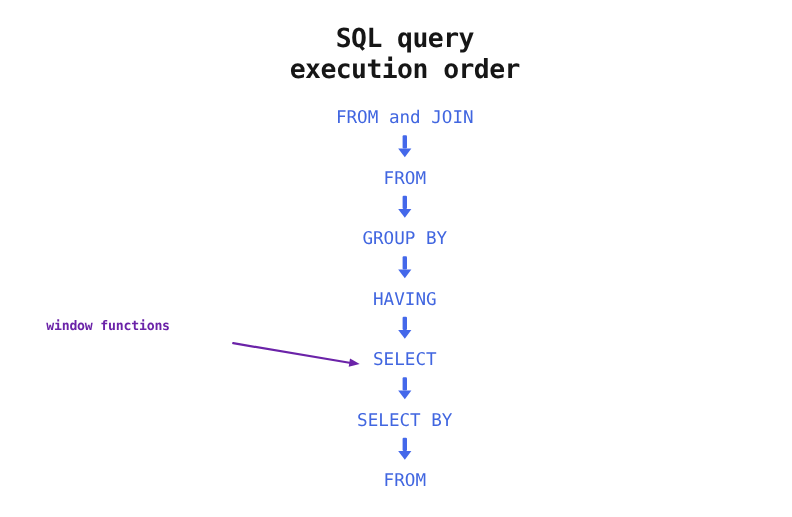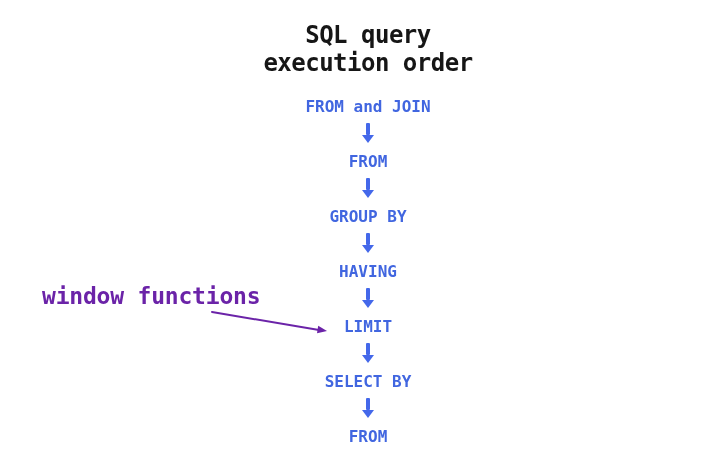--- a/index.html
+++ b/index.html
@@ -35,21 +35,21 @@
   }
   
   .step {
     position: absolute;
     left: 8px; width: 720px;
     text-align: center;
   }
   .step-label {
     display: inline-block;
     font-size: 16px;
-    font-weight: bold;
+    font-weight: normal;
     line-height: 16px;
     color: var(--step-blue);
   }
   
   .varrow {
     position: absolute;
     left: 8px; width: 720px;
     display: flex;
     justify-content: center;
     pointer-events: none;
@@ -63,21 +63,21 @@
   .varrow .head {
     width: 0; height: 0;
     border-left: 6px solid transparent;
     border-right: 6px solid transparent;
     border-top: 8px solid var(--arrow-blue);
   }
   
   .annotation {
     position: absolute;
     left: 42px; top: 286px;
-    font-size: 23px;
+    font-size: 12px;
     font-weight: bold;
     line-height: 21px;
     color: var(--purple);
     letter-spacing: -0.2px;
   }
   .annotation-arrow-svg {
     position: absolute;
     left: 205px; top: 304px;
     width: 135px; height: 34px;
     color: var(--purple);
@@ -129,21 +129,21 @@
     <span class="step-label">HAVING</span>
   </div>
   <div class="varrow" style="top: 288px;">
     <span class="glyph">
           <span class="stem"></span>
           <span class="head"></span>
         </span>
   </div>
 
   <div class="step" style="top: 317px;">
-    <span class="step-label">LIMIT</span>
+    <span class="step-label">SELECT</span>
   </div>
   <div class="varrow" style="top: 343px;">
     <span class="glyph">
           <span class="stem"></span>
           <span class="head"></span>
         </span>
   </div>
 
   <div class="step" style="top: 372px;">
     <span class="step-label">SELECT BY</span>

